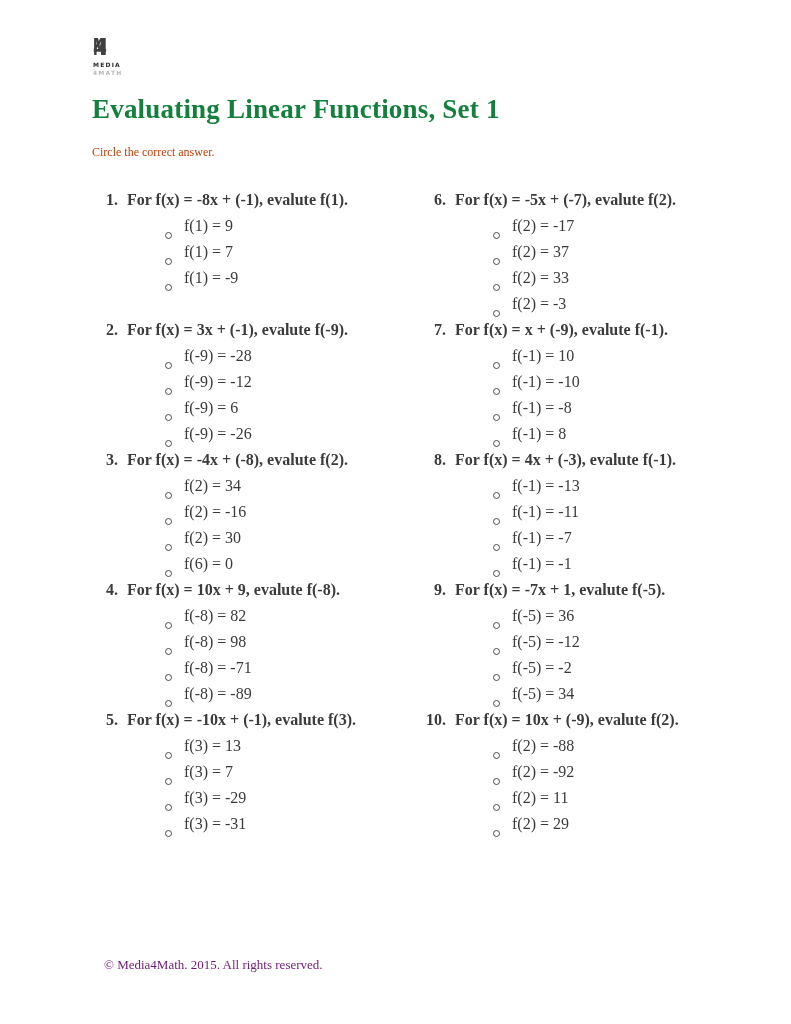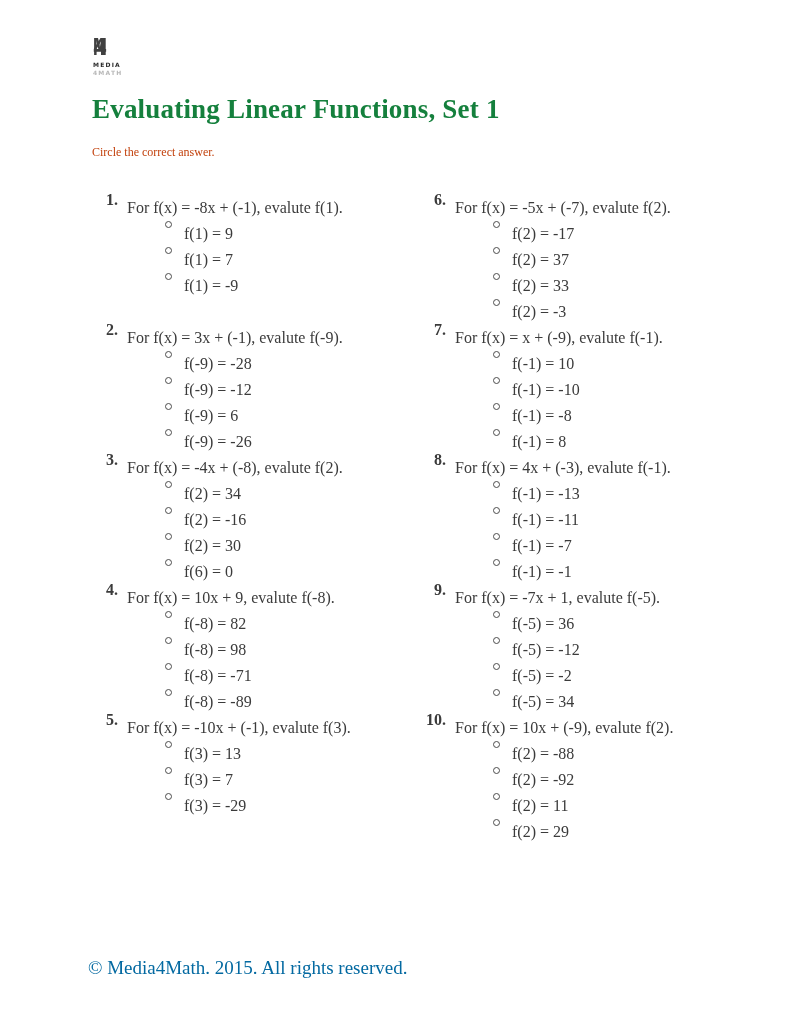--- a/index.html
+++ b/index.html
@@ -65,40 +65,40 @@
     grid-auto-flow: column;
   }
   .question { font-size: 16px; line-height: 26px; }
   .q-header { display: flex; }
   .q-num {
     width: 26px; min-width: 26px;
     text-align: right;
     font-weight: 700;
     margin-right: 9px;
   }
-  .q-prompt { font-weight: 400; white-space: nowrap; margin-top: 8px; }
+  .q-prompt { font-weight: 700; white-space: nowrap; }
   .q-options { }
   .option-row {
-    display: flex; align-items: flex-start;
+    display: flex; align-items: flex-end;
     height: 26px;
     padding-left: 73px;
   }
   .bullet {
     width: 7px; height: 7px; min-width: 7px;
     border: 1.2px solid #4d4d4d;
     border-radius: 50%;
     margin-right: 12px;
     background: #ffffff;
   }
   .option-label { white-space: nowrap; }
 
   
   .footer {
-    position: absolute; left: 88px; top: 957px;
-    font-size: 19px; color: #0369a1;
+    position: absolute; left: 104px; top: 957px;
+    font-size: 13px; color: #701a75;
   }
 </style>
 </head>
 <body>
 
 <div class="page">
 
   <div class="logo">
     <div class="logo-mark"><span class="m4">M</span><span class="m4 four">4</span></div>
     <div class="logo-media">MEDIA</div>
@@ -222,20 +222,24 @@
         <span class="option-label">f(3) = 13</span>
       </div>
           <div class="option-row">
         <span class="bullet"></span>
         <span class="option-label">f(3) = 7</span>
       </div>
           <div class="option-row">
         <span class="bullet"></span>
         <span class="option-label">f(3) = -29</span>
       </div>
+          <div class="option-row">
+        <span class="bullet"></span>
+        <span class="option-label">f(3) = -31</span>
+      </div>
         </div>
   </div>
 
   <div class="question">
     <div class="q-header">
       <span class="q-num">6.</span>
       <span class="q-prompt">For f(x) = -5x + (-7), evalute f(2).</span>
     </div>
     <div class="q-options">
 

